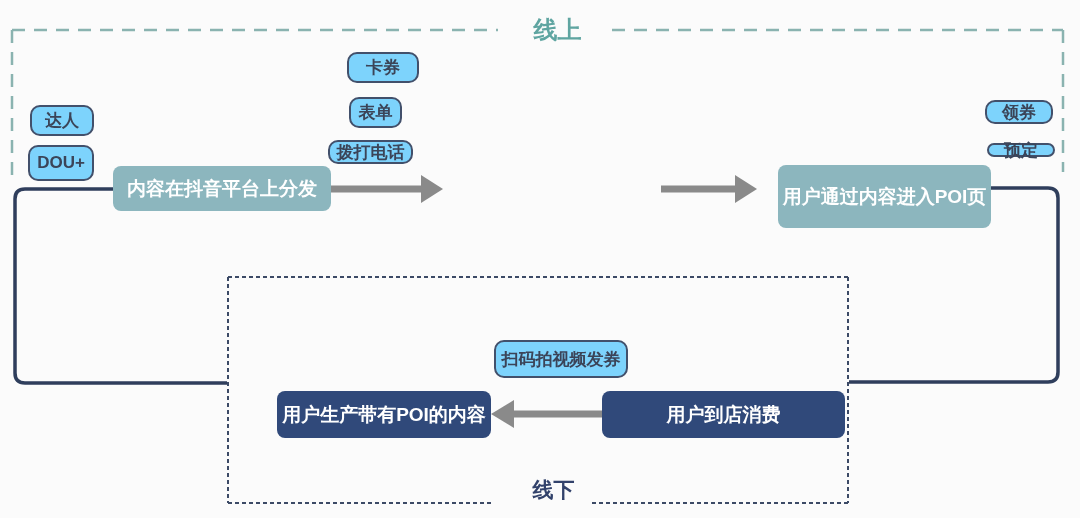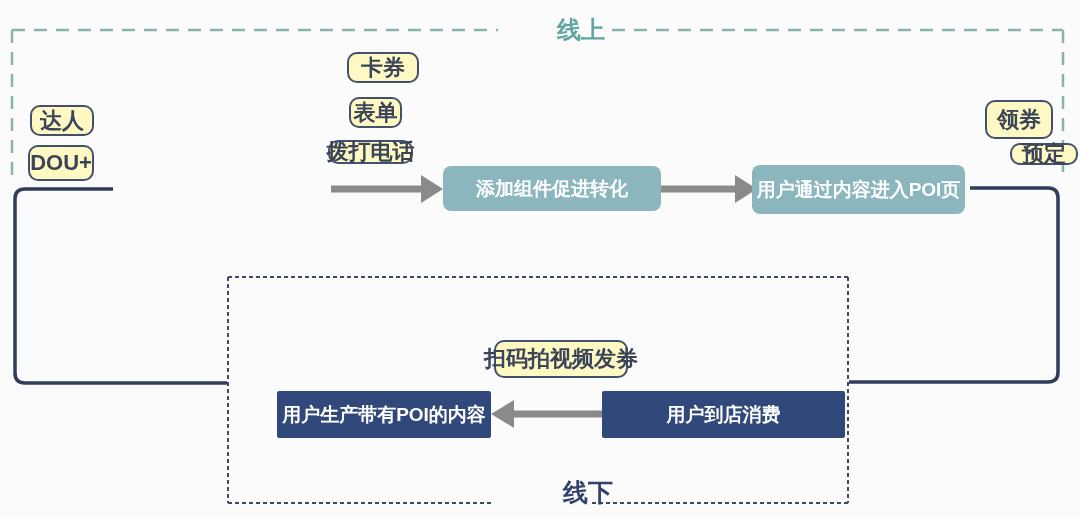--- a/index.html
+++ b/index.html
@@ -18,32 +18,32 @@
   .dash-teal path { stroke:var(--dash-teal); stroke-width:2.5; stroke-dasharray:13 9; fill:none; }
   .dash-navy path { stroke:var(--dash-navy); stroke-width:2; stroke-dasharray:4 3; fill:none; }
   .navy-line path { stroke:var(--line-navy); stroke-width:3.5; fill:none; }
   .arrow line { stroke:var(--arrow-gray); stroke-width:7; }
   .arrow polygon { fill:var(--arrow-gray); }
   .node {
     position:absolute; z-index:2; display:flex; align-items:center; justify-content:center;
     white-space:nowrap; font-weight:bold;
   }
   .pill {
-    background:#fef9c3; border:2.5px solid var(--pill-border); border-radius:10px;
-    color:var(--pill-text); font-size:22px;
+    background:#7dd3fc; border:2.5px solid var(--pill-border); border-radius:10px;
+    color:var(--pill-text); font-size:17px;
   }
   .teal {
     background:var(--teal-box); border-radius:8px; color:#fff; font-size:19px;
   }
   .navy {
-    background:var(--navy-box); border-radius:2px; color:#fff; font-size:19px;
+    background:var(--navy-box); border-radius:8px; color:#fff; font-size:19px;
   }
-  .zone-label { position:absolute; z-index:2; font-weight:bold; text-align:right; }
+  .zone-label { position:absolute; z-index:2; font-weight:bold; text-align:center; }
   .zone-label.online { left:510px; top:14px; width:95px; font-size:24px; color:var(--online-label-color); }
-  .zone-label.offline { left:518px; top:476px; width:95px; font-size:25px; color:var(--offline-label-color); }
+  .zone-label.offline { left:506px; top:476px; width:95px; font-size:21px; color:var(--offline-label-color); }
 </style>
 </head>
 <body>
 
 <div class="canvas">
 
   <svg class="wires" width="1080" height="518" viewBox="0 0 1080 518">
     <g class="dash-teal">
       <path d="M12 30 H498"></path>
       <path d="M612 30 H1063"></path>
@@ -80,24 +80,24 @@
   <div class="zone-label online">线上</div>
   <div class="zone-label offline">线下</div>
 
   <div class="node pill" style="left:30px;top:105px;width:64px;height:31px">达人</div>
   <div class="node pill" style="left:28px;top:145px;width:66px;height:36px">DOU+</div>
 
   <div class="node pill" style="left:347px;top:52px;width:72px;height:31px">卡券</div>
   <div class="node pill" style="left:349px;top:97px;width:53px;height:31px">表单</div>
   <div class="node pill" style="left:328px;top:140px;width:85px;height:24px">拨打电话</div>
 
-  <div class="node pill" style="left:985px;top:100px;width:68px;height:39px">领券</div>
-  <div class="node pill" style="left:1010px;top:143px;width:68px;height:22px">预定</div>
+  <div class="node pill" style="left:985px;top:100px;width:68px;height:24px">领券</div>
+  <div class="node pill" style="left:987px;top:143px;width:68px;height:14px">预定</div>
 
-  <div class="node teal" style="left:443px;top:166px;width:218px;height:45px">添加组件促进转化</div>
-  <div class="node teal" style="left:752px;top:165px;width:213px;height:49px">用户通过内容进入POI页</div>
+  <div class="node teal" style="left:113px;top:166px;width:218px;height:45px">内容在抖音平台上分发</div>
+  <div class="node teal" style="left:778px;top:165px;width:213px;height:63px">用户通过内容进入POI页</div>
 
   <div class="node pill" style="left:494px;top:340px;width:134px;height:38px">扫码拍视频发券</div>
 
   <div class="node navy" style="left:277px;top:391px;width:214px;height:47px">用户生产带有POI的内容</div>
   <div class="node navy" style="left:602px;top:391px;width:243px;height:47px">用户到店消费</div>
 
 </div>
 
 </body></html>

